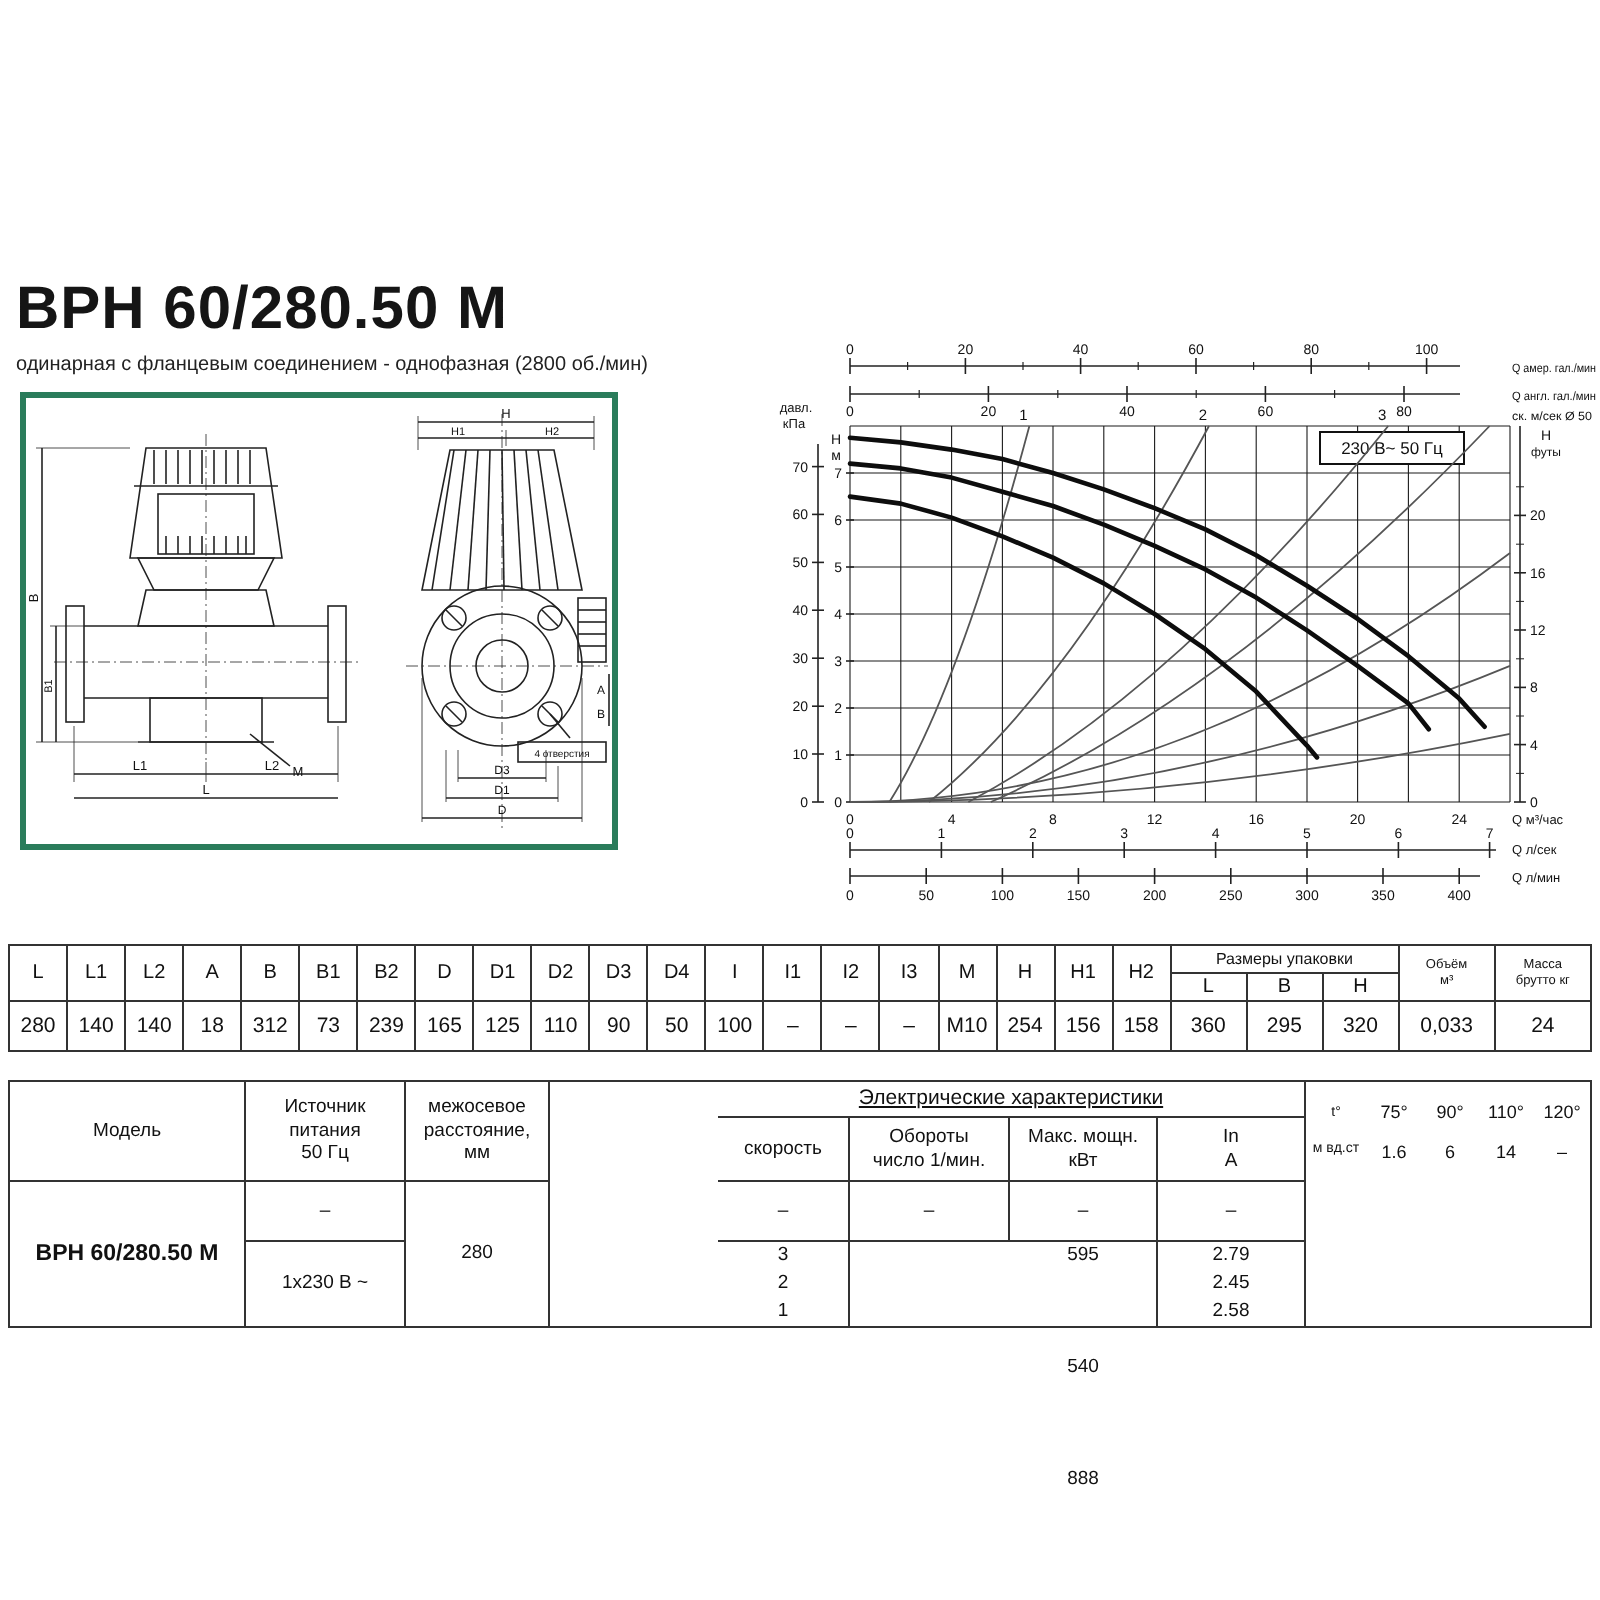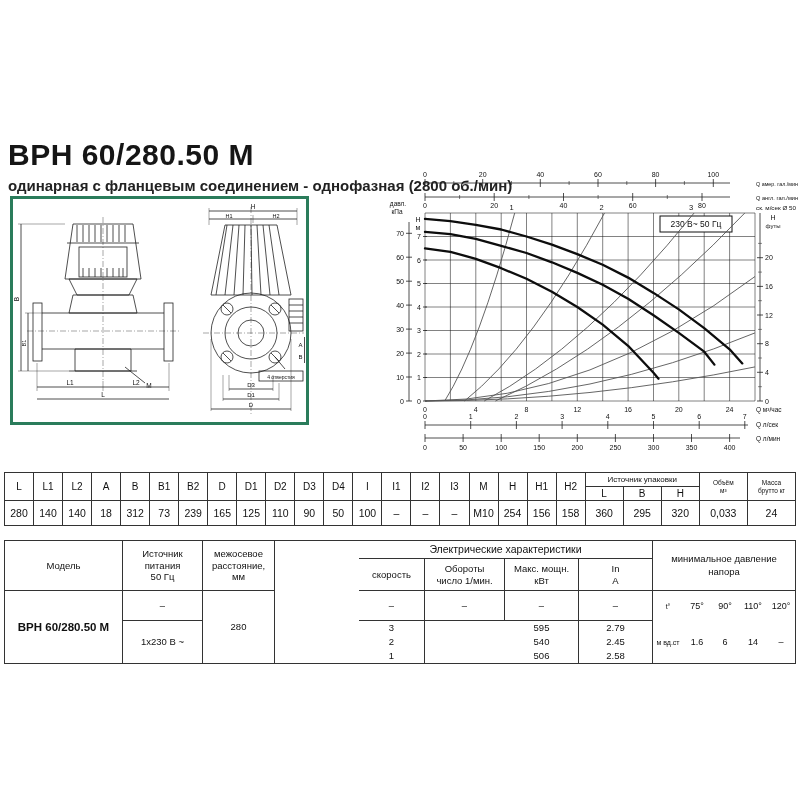--- a/index.html
+++ b/index.html
@@ -1,18 +1,18 @@
 <!DOCTYPE html>
 <html><head>
 <meta charset="utf-8">
 <style>
   html,body{margin:0;padding:0;background:#fff;}
   body{width:800px;height:800px;position:relative;font-family:"Liberation Sans",sans-serif;color:#111;overflow:hidden;}
   #title{position:absolute;left:8px;top:138px;font-size:30px;font-weight:bold;letter-spacing:.5px;color:#151515;}
-  #subtitle{position:absolute;left:8px;top:177px;font-size:15px;font-weight:bold;color:#222;}
+  #subtitle{position:absolute;left:8px;top:177px;font-size:10px;font-weight:normal;color:#222;}
   #drawbox{position:absolute;left:10px;top:196px;width:293px;height:223px;border:3px solid #2a7c5b;background:#fff;}
   #chart{position:absolute;left:388px;top:156px;width:412px;height:296px;}
   #t1{position:absolute;left:4px;top:472px;}
   #t1 table{border-collapse:collapse;table-layout:fixed;width:792px;}
   #t1 th,#t1 td{border:1px solid #333;text-align:center;padding:0;font-weight:normal;}
   #t1 th{font-size:10px;height:13px;}
   #t1 td{font-size:10.5px;height:24px;}
   #t1 .pack{font-size:8px;}
   #t1 .small2{font-size:6.5px;line-height:1.2;white-space:pre-line;}
   #t2{position:absolute;left:4px;top:540px;width:792px;display:grid;box-sizing:border-box;
@@ -22,21 +22,21 @@
        font-size:9.5px;color:#111;box-sizing:border-box;line-height:1.25;}
   .br{border-right:1px solid #333;} .bb{border-bottom:1px solid #333;}
   .elecH{font-size:10.5px;}
   .modelV{font-weight:bold;font-size:11.5px;}
   .stack{flex-direction:column;justify-content:flex-start;}
   .stack div{height:14px;line-height:14px;font-size:9.5px;}
   .mp{display:flex;flex-direction:column;box-sizing:border-box;}
   .mp-hdr{height:49px;border-bottom:1px solid #333;display:flex;align-items:center;justify-content:center;
           text-align:center;white-space:pre-line;font-size:9.5px;line-height:1.3;}
   .mp-row{display:flex;align-items:center;height:30px;font-size:9px;}
-  .mp-row2{display:flex;align-items:center;flex:1;font-size:9px;}
+  .mp-row2{display:flex;align-items:flex-start;flex:1;font-size:9px;}
   .mp-c0{width:30px;text-align:center;font-size:7px;}
   .mp-c{width:28px;text-align:center;}
   svg text{font-family:"Liberation Sans",sans-serif;}
 </style>
 </head>
 <body>
 
 <div id="title">ВРН 60/280.50 М</div>
 <div id="subtitle">одинарная с фланцевым соединением - однофазная (2800 об./мин)</div>
 
@@ -410,21 +410,21 @@
           <th rowspan="2">D3</th>
           <th rowspan="2">D4</th>
           <th rowspan="2">I</th>
           <th rowspan="2">I1</th>
           <th rowspan="2">I2</th>
           <th rowspan="2">I3</th>
           <th rowspan="2">M</th>
           <th rowspan="2">H</th>
           <th rowspan="2">H1</th>
           <th rowspan="2">H2</th>
-          <th colspan="3" class="pack">Источник упаковки</th>
+          <th colspan="3" class="pack">Размеры упаковки</th>
           <th rowspan="2" class="small2">Объём
 м³</th>
           <th rowspan="2" class="small2">Масса
 брутто кг</th>
         </tr>
         <tr>
           <th>L</th>
           <th>B</th>
           <th>H</th>
         </tr>
@@ -461,42 +461,40 @@
     </table>
   </div>
 <div id="t2">
     <div class="t2c hdr bb br" style="grid-column:1/2;grid-row:1/3;">Модель</div>
     <div class="t2c hdr bb br" style="grid-column:2/3;grid-row:1/3;">Источник
 питания
 50 Гц</div>
     <div class="t2c hdr bb br" style="grid-column:3/4;grid-row:1/3;">межосевое
 расстояние,
 мм</div>
-    <div class="t2c hdr elecH bb br" style="grid-column:5/9;grid-row:1/2;">Электрические характеристики</div>
+    <div class="t2c hdr elecH bb br" style="grid-column:5/9;grid-row:1/2;text-decoration:underline;">Электрические характеристики</div>
     <div class="t2c hdr bb br" style="grid-column:5/6;grid-row:2/3;">скорость</div>
     <div class="t2c hdr bb br" style="grid-column:6/7;grid-row:2/3;">Обороты
 число 1/мин.</div>
     <div class="t2c hdr bb br" style="grid-column:7/8;grid-row:2/3;">Макс. мощн.
 кВт</div>
     <div class="t2c hdr bb br" style="grid-column:8/9;grid-row:2/3;">In
 А</div>
     <div class="t2c modelV br" style="grid-column:1/2;grid-row:3/7;">ВРН 60/280.50 М</div>
     <div class="t2c bb br" style="grid-column:2/3;grid-row:3/4;">–</div>
     <div class="t2c br" style="grid-column:2/3;grid-row:4/7;text-align:center;">1х230 В ~</div>
     <div class="t2c br" style="grid-column:3/4;grid-row:3/7;">280</div>
     <div class="t2c bb br" style="grid-column:5/6;grid-row:3/4;">–</div>
     <div class="t2c bb br" style="grid-column:6/7;grid-row:3/4;">–</div>
     <div class="t2c bb br" style="grid-column:7/8;grid-row:3/4;">–</div>
     <div class="t2c bb br" style="grid-column:8/9;grid-row:3/4;">–</div>
     <div class="t2c stack br" style="grid-column:5/6;grid-row:4/7;"><div>3</div><div>2</div><div>1</div></div>
-    <div class="t2c stack br" style="grid-column:7/8;grid-row:4/7;"><div>595</div><div>540</div><div>506</div></div>
+    <div class="t2c stack br" style="grid-column:7/8;grid-row:4/7;gap:42px;"><div>595</div><div>540</div><div>888</div></div>
     <div class="t2c stack br" style="grid-column:8/9;grid-row:4/7;"><div>2.79</div><div>2.45</div><div>2.58</div></div>
     <div class="mp" style="grid-column:9/10;grid-row:1/7;">
-    <div class="mp-hdr">минимальное давление
-напора</div>
     <div class="mp-row">
         <span class="mp-c0">t°</span>
         <span class="mp-c">75°</span>
         <span class="mp-c">90°</span>
         <span class="mp-c">110°</span>
         <span class="mp-c">120°</span>
       </div>
     <div class="mp-row2">
         <span class="mp-c0">м вд.ст</span>
         <span class="mp-c">1.6</span>

